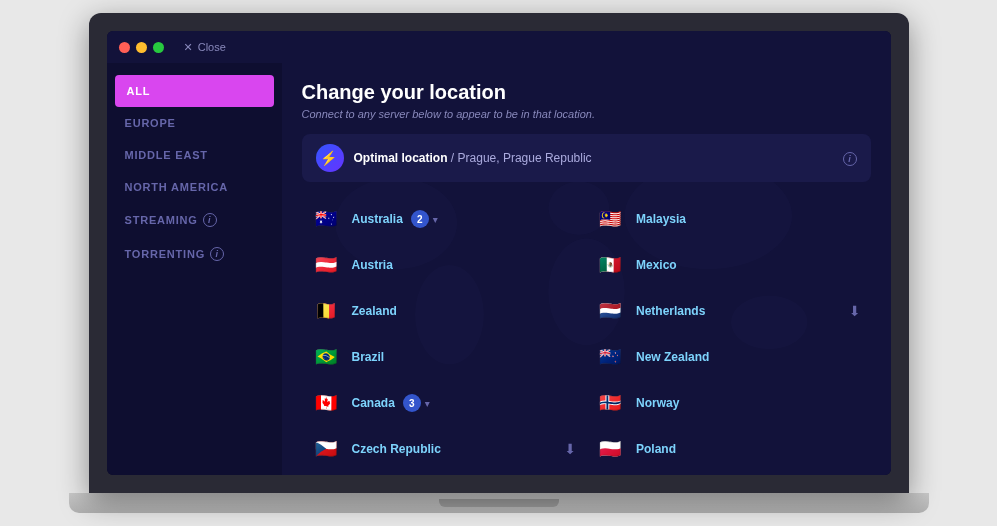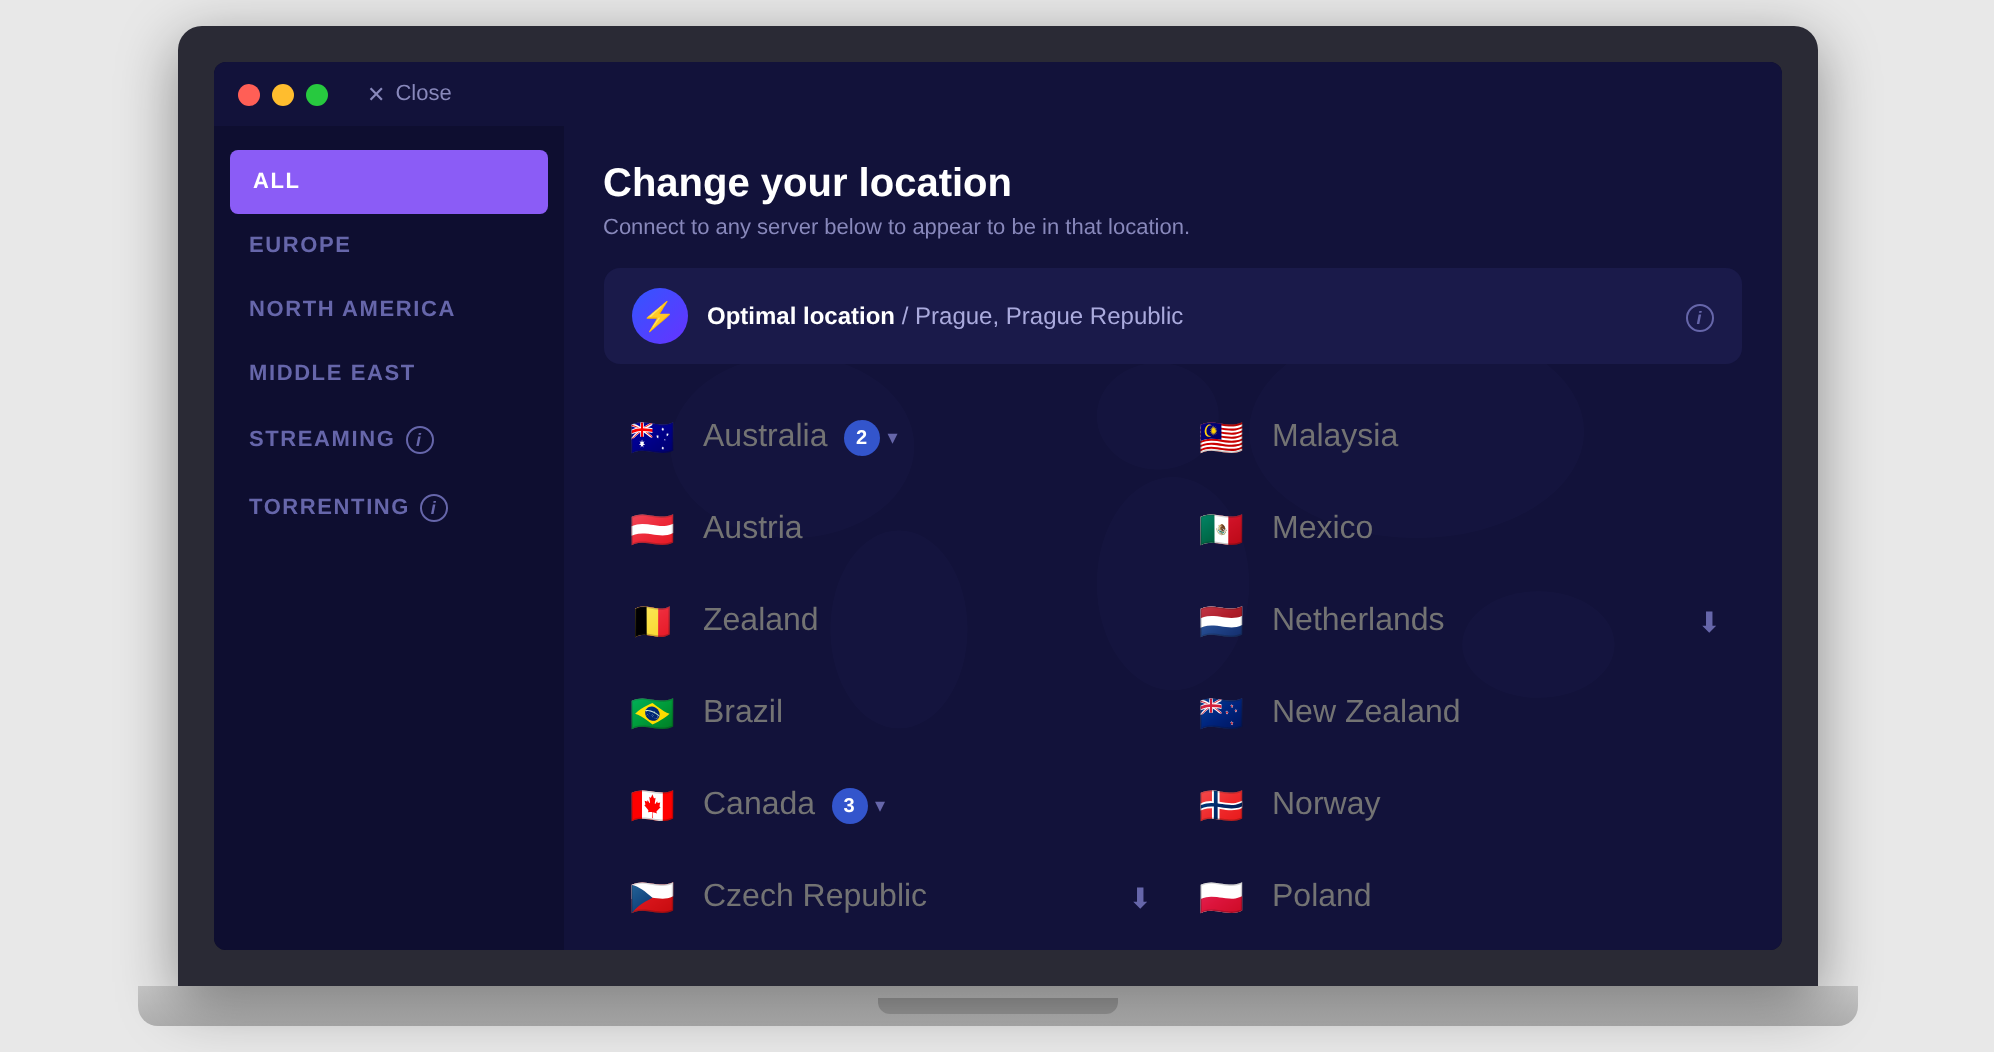--- a/index.html
+++ b/index.html
@@ -113,21 +113,21 @@
       font-size: 11px;
       font-weight: 600;
       letter-spacing: 0.8px;
       cursor: pointer;
       display: flex;
       align-items: center;
       gap: 5px;
     }
 
     .sidebar-item.active {
-      background: #8b5cf6;
+      background: #d946ef;
       color: #ffffff;
       border-radius: 4px;
       margin: 0 8px;
       padding: 10px 12px;
     }
 
     .info-icon {
       display: inline-flex;
       align-items: center;
       justify-content: center;
@@ -174,20 +174,21 @@
       position: relative;
       z-index: 1;
     }
 
     .panel-subtitle {
       font-size: 11px;
       color: #8888bb;
       margin-bottom: 14px;
       position: relative;
       z-index: 1;
+      font-style: italic;
     }
 
     
     .optimal-bar {
       display: flex;
       align-items: center;
       gap: 10px;
       background: #1a1a4a;
       border-radius: 8px;
       padding: 10px 14px;
@@ -251,23 +252,23 @@
       overflow: hidden;
       margin-right: 10px;
       flex-shrink: 0;
       display: flex;
       align-items: center;
       justify-content: center;
       font-size: 18px;
     }
 
     .country-name {
-      font-size: 16px;
-      color: #737373;
-      font-weight: 400;
+      font-size: 12px;
+      color: #7dd3fc;
+      font-weight: 700;
     }
 
     .server-count {
       margin-left: 8px;
       background: #3355cc;
       color: #ffffff;
       font-size: 10px;
       font-weight: 700;
       border-radius: 50%;
       width: 18px;
@@ -323,24 +324,24 @@
       <div class="app-body">
 
         <div class="sidebar">
           <div class="sidebar-item active">
             <span>ALL</span>
           </div>
           <div class="sidebar-item">
             <span>EUROPE</span>
           </div>
           <div class="sidebar-item">
+            <span>MIDDLE EAST</span>
+          </div>
+          <div class="sidebar-item">
             <span>NORTH AMERICA</span>
-          </div>
-          <div class="sidebar-item">
-            <span>MIDDLE EAST</span>
           </div>
           <div class="sidebar-item">
             <span>STREAMING</span>
             <span class="info-icon">i</span>
           </div>
           <div class="sidebar-item">
             <span>TORRENTING</span>
             <span class="info-icon">i</span>
           </div>
         </div>

